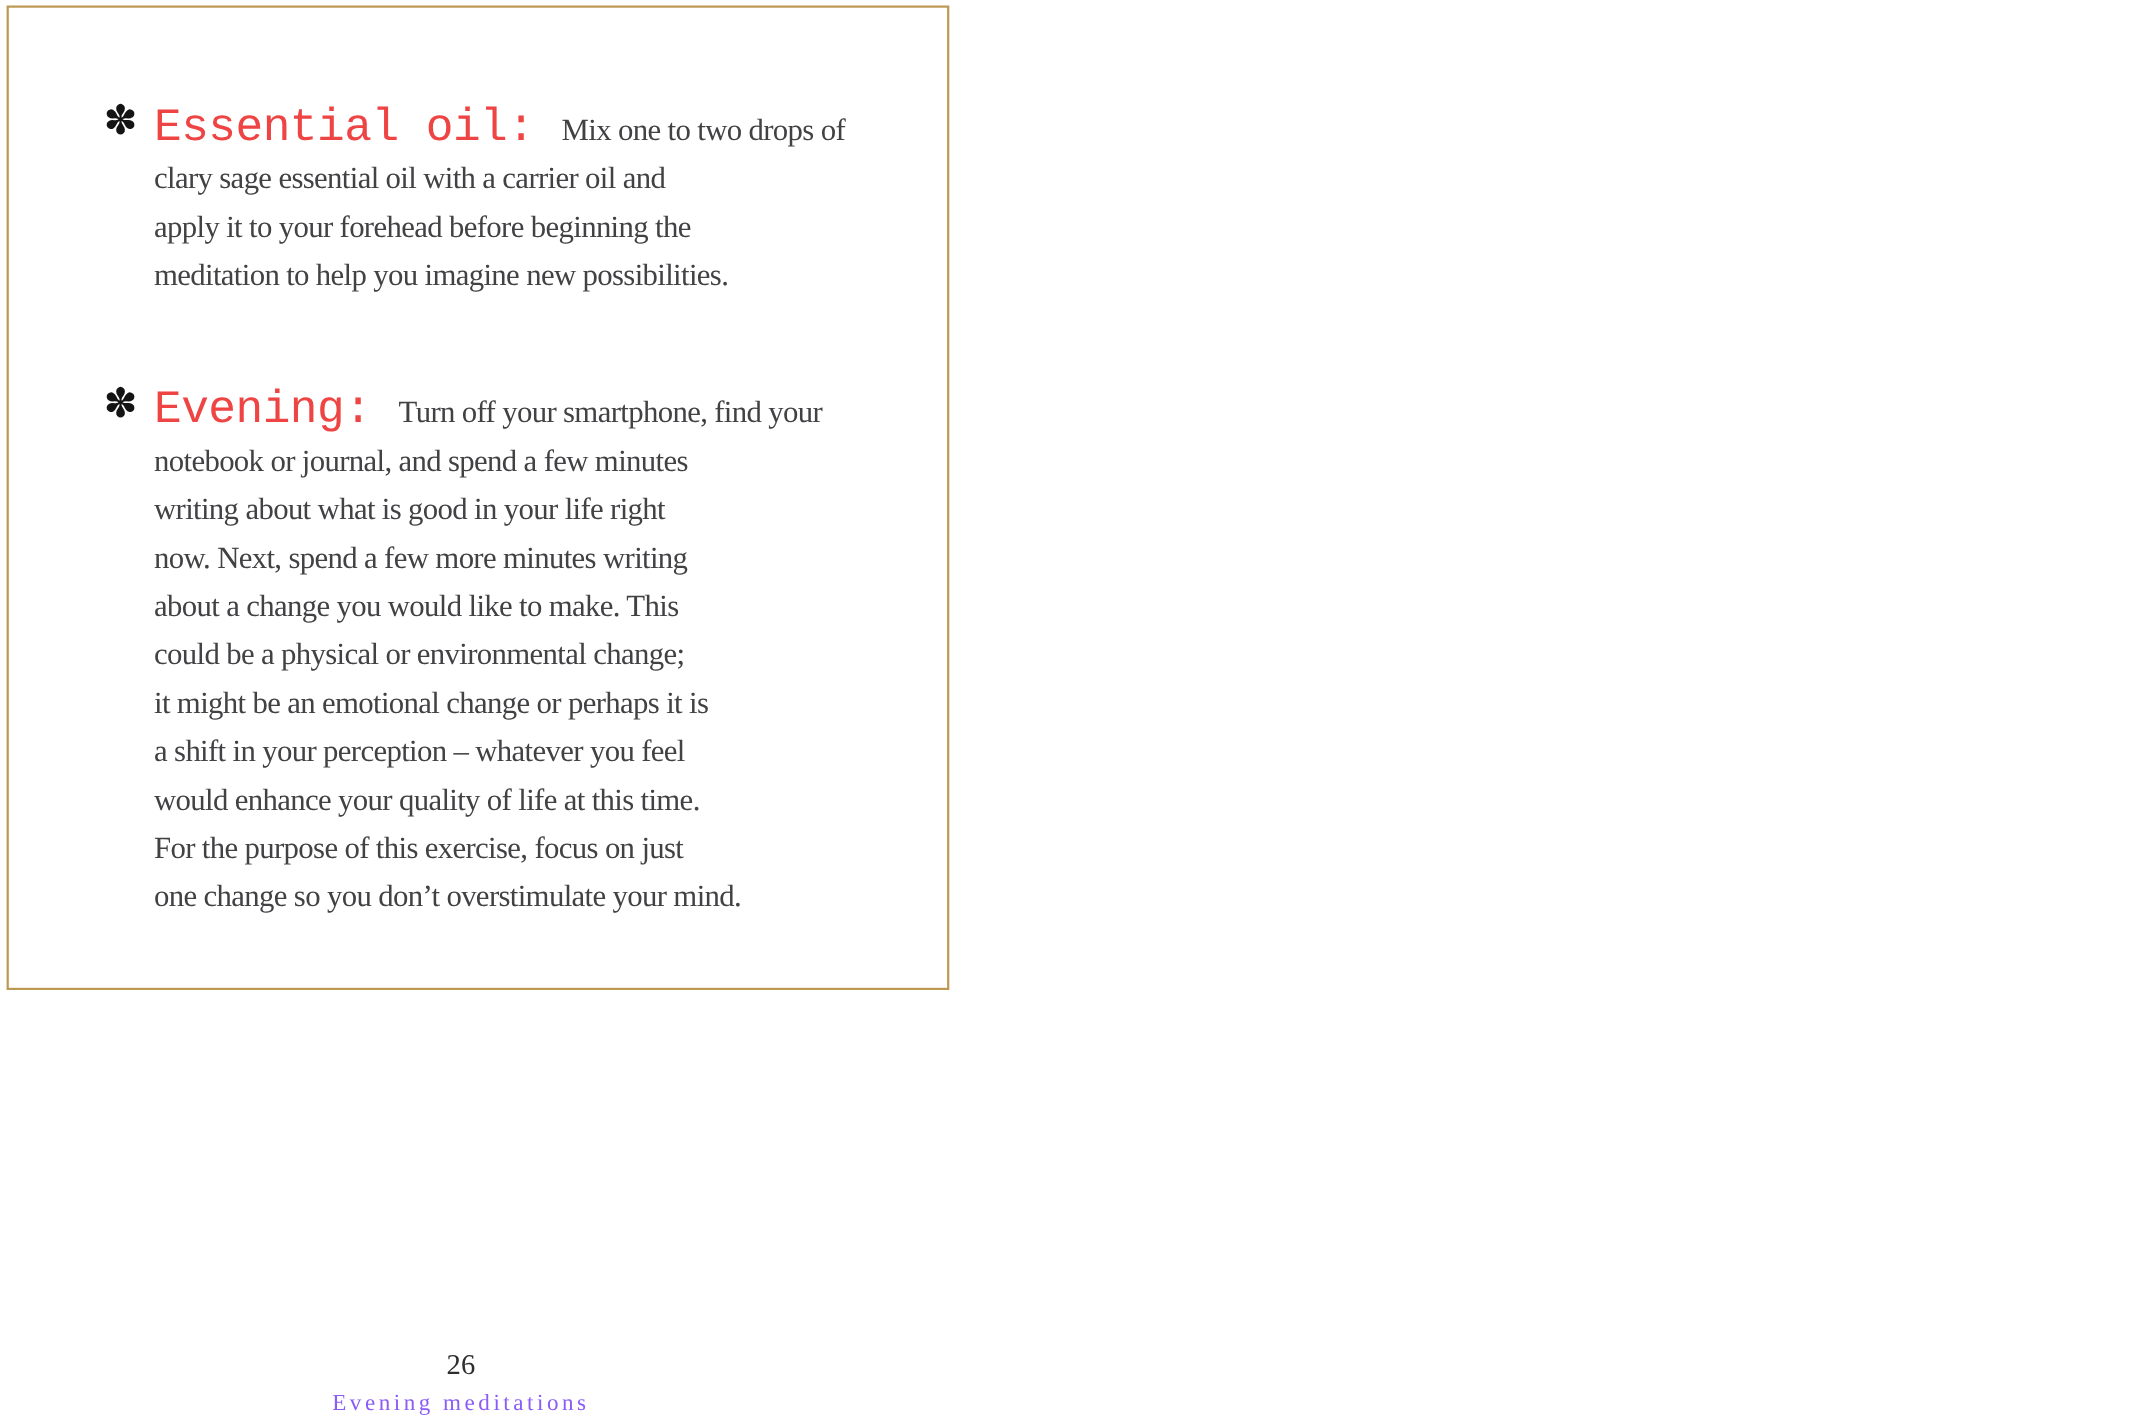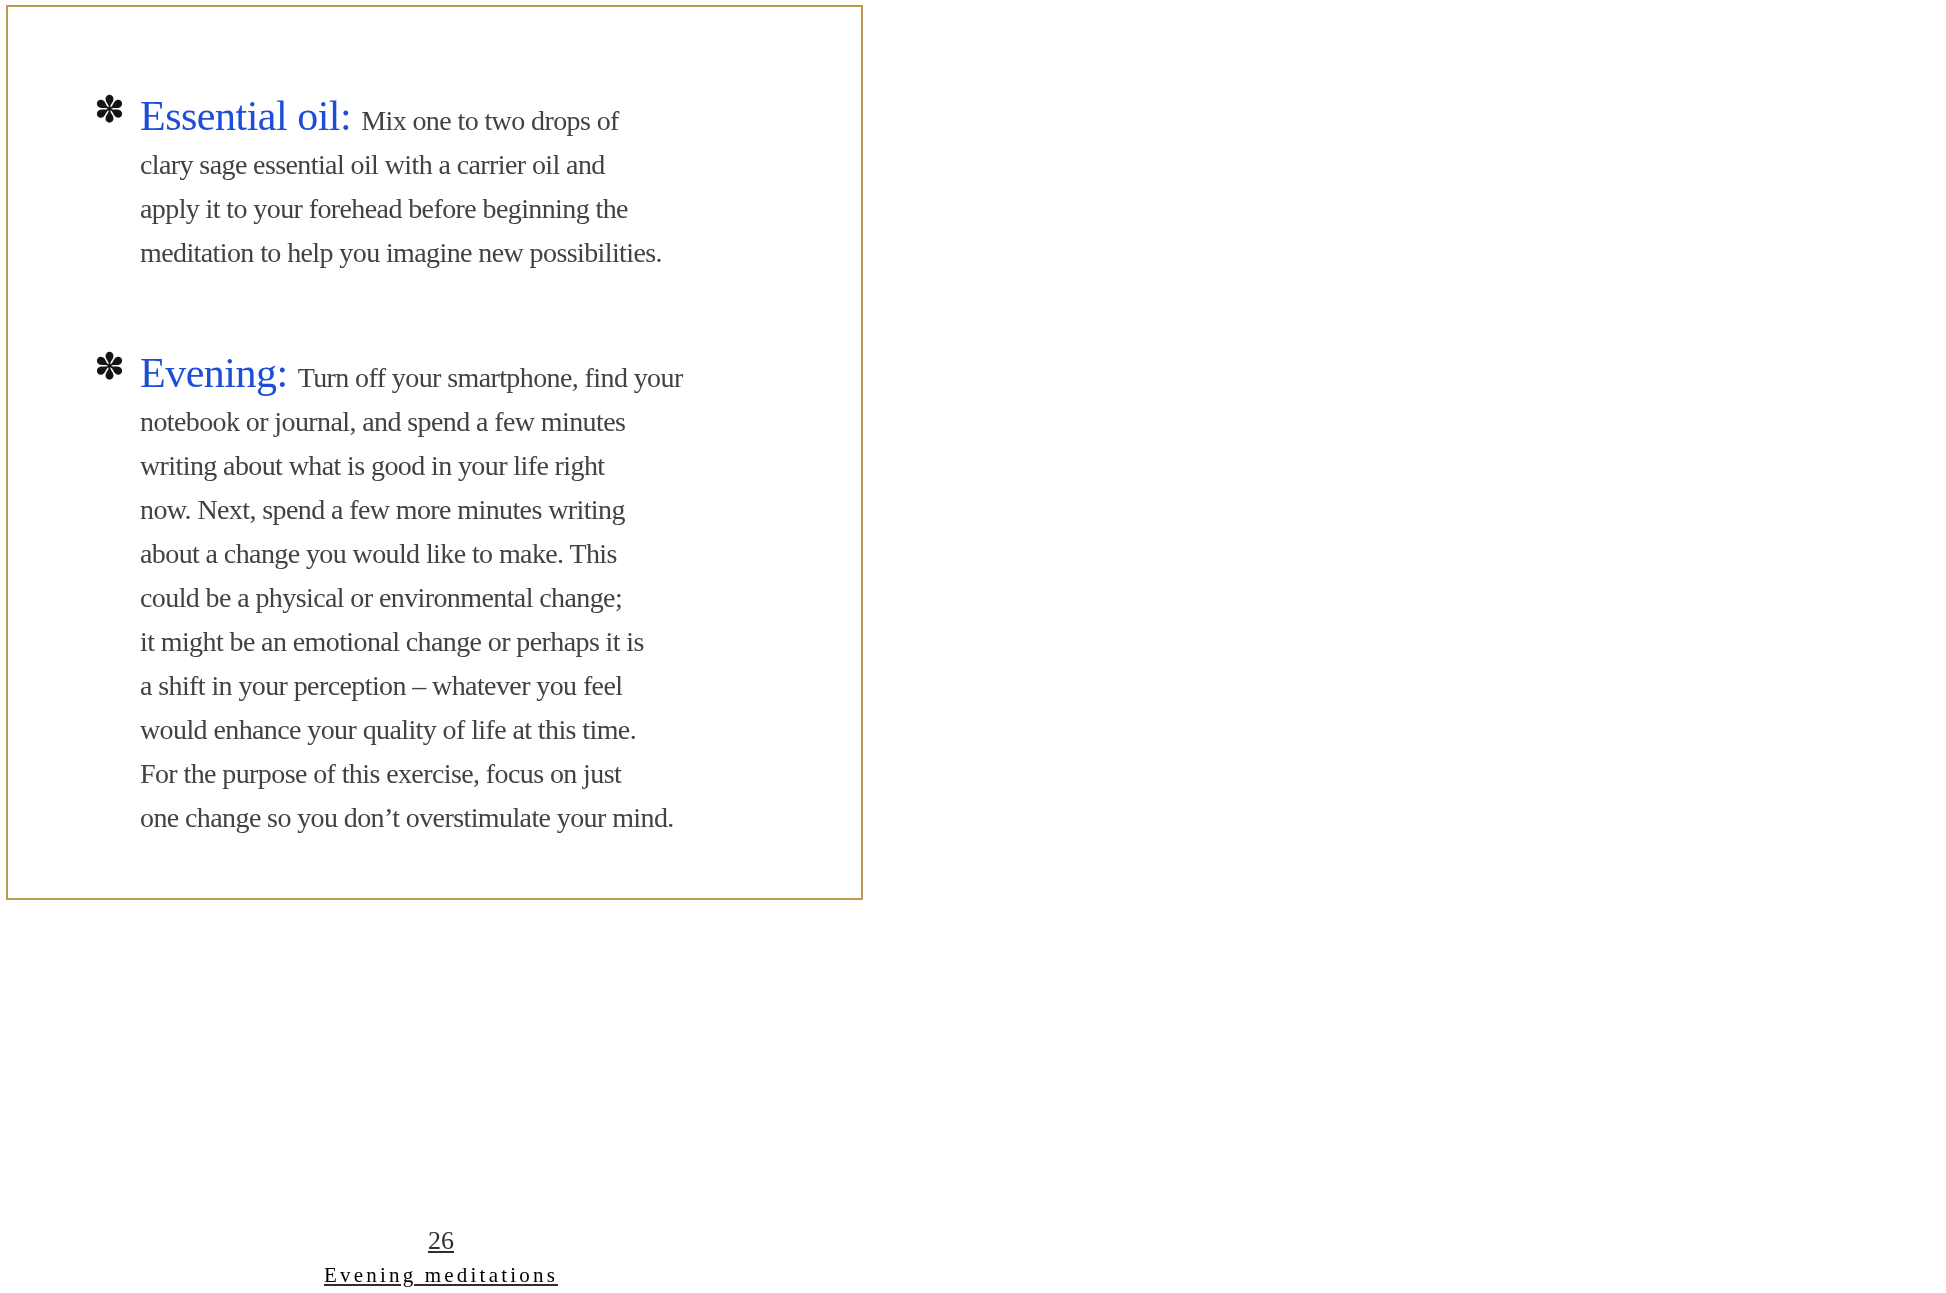--- a/index.html
+++ b/index.html
@@ -24,29 +24,29 @@
     position:absolute;left:0;top:-6px;
     font-family:"DejaVu Sans",sans-serif;
     font-size:37px;line-height:44px;color:#141414;
   }
   .bullet-body{
     margin:0 0 0 46px;
     font-size:28px;line-height:44px;color:#424245;
     letter-spacing:-0.6px;white-space:pre-line;
   }
   .bullet-header{
-    font-size:42px;line-height:44px;color:#1d4ed8;
-    letter-spacing:-0.5px;white-space:normal;
+    font-size:42px;line-height:44px;color:#ef4444;
+    letter-spacing:-0.5px;white-space:normal;font-family:Liberation Mono, monospace;
   }
 
   
   .footer{position:absolute;width:400px;text-align:center;color:#2e2e2e;}
-  .footer-left{left:241px;top:1226px;text-decoration:underline;}
+  .footer-left{left:219px;top:1226px;}
   .pagenum{font-size:26px;line-height:30px;}
-  .section-name{font-size:21px;line-height:26px;letter-spacing:3.2px;margin-top:6px;color:#000000;}
+  .section-name{font-size:21px;line-height:26px;letter-spacing:3.2px;margin-top:6px;color:#8b5cf6;}
 </style>
 </head>
 <body>
 
 <div>
 
   <section class="page page-left">
 
     <div class="ornament-box" style="border-color: rgb(189, 152, 80);"></div>
 

